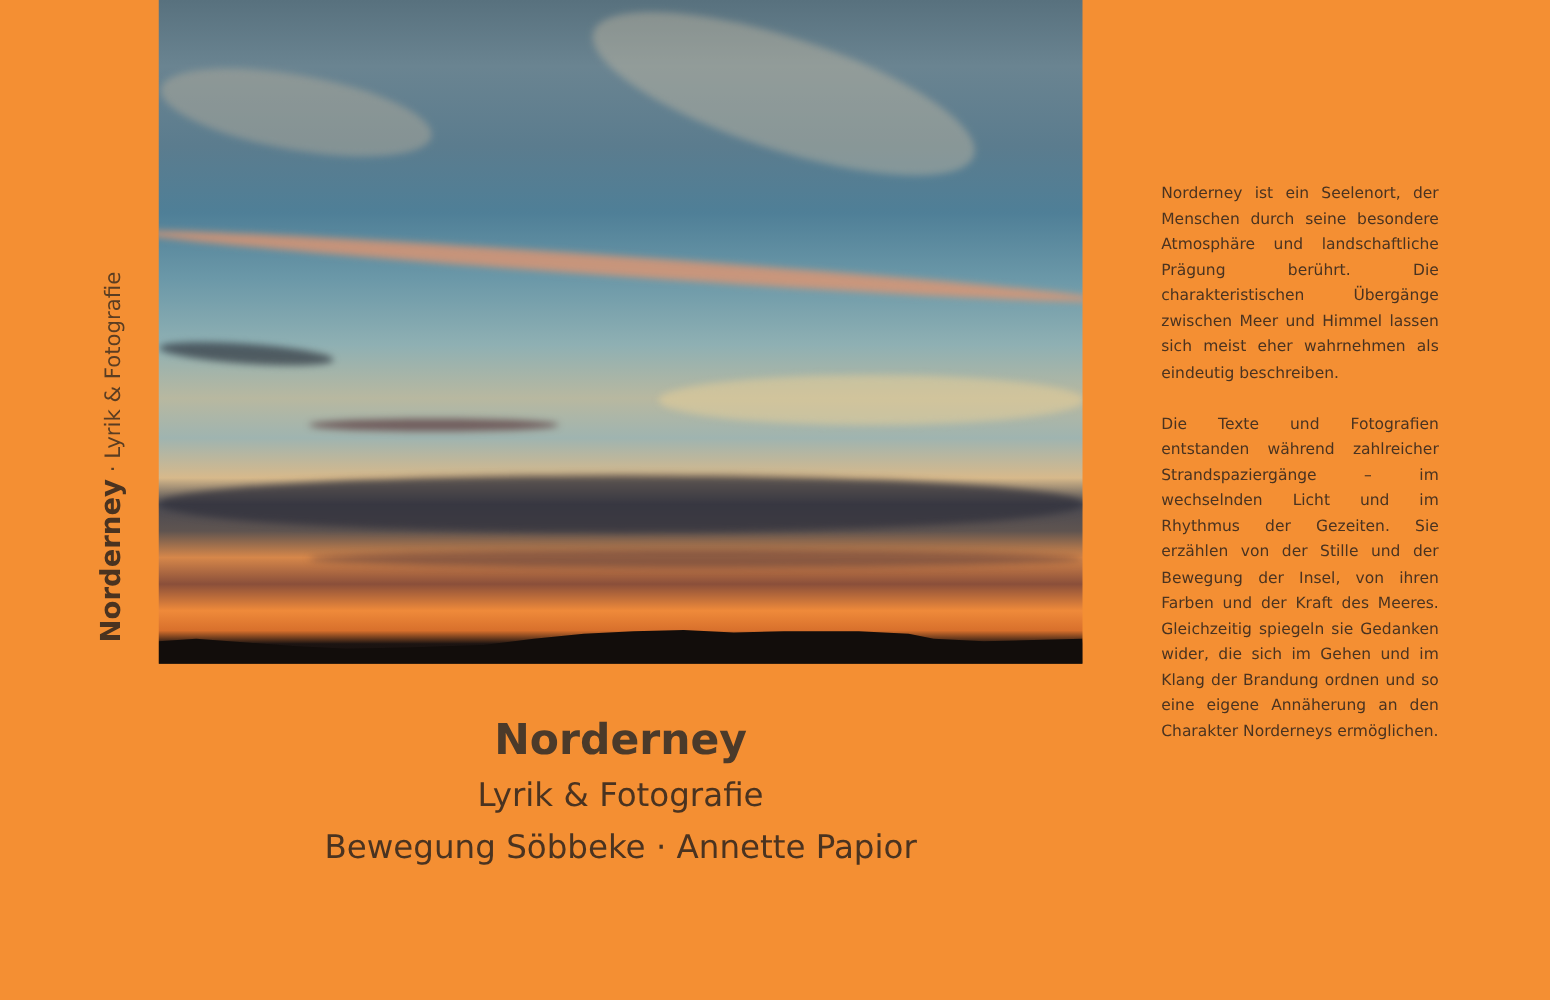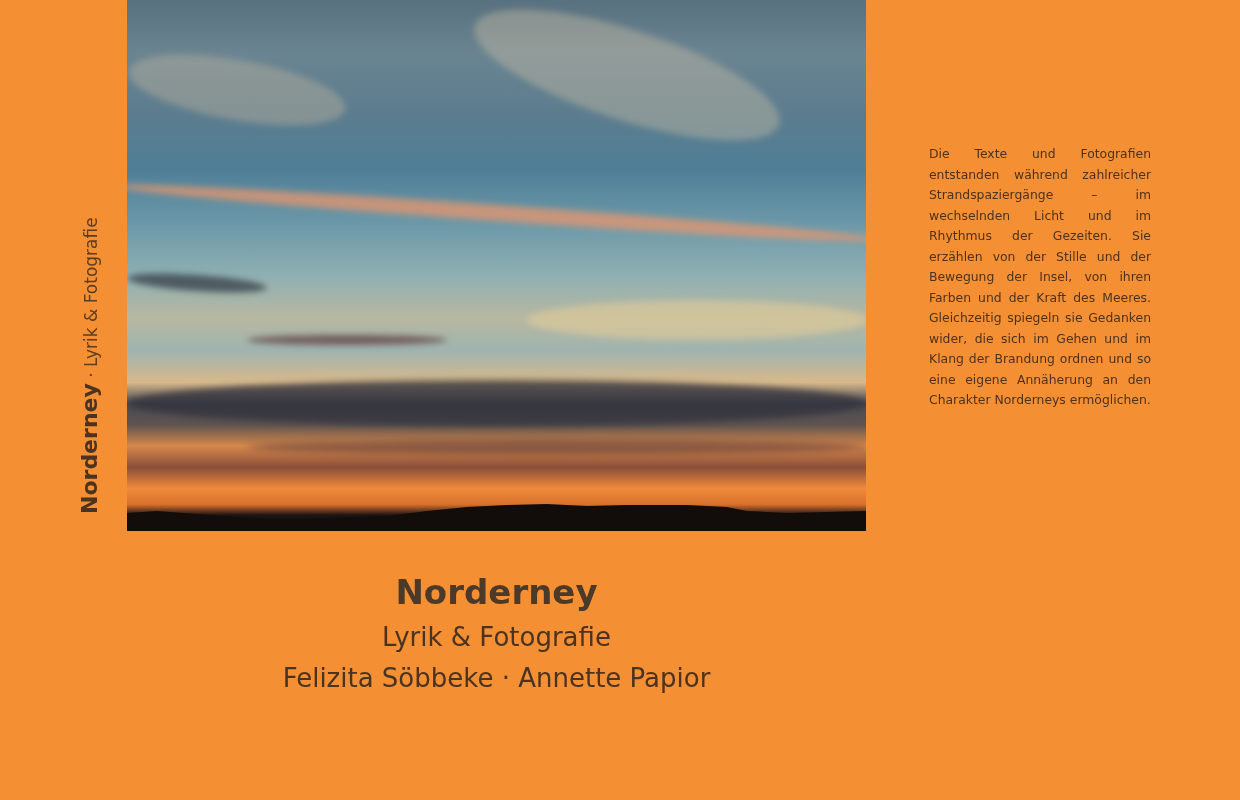--- a/index.html
+++ b/index.html
@@ -175,18 +175,19 @@
   <div class="streak streak-d"></div>
   <div class="streak streak-e"></div>
   <svg class="horizon" viewBox="0 0 739 32" preserveAspectRatio="none">
     <path d="M0,14 L30,12 L70,15 L110,18 L150,20 L200,19 L260,17 L300,12 L340,8 L380,6 L420,5 L460,7 L500,6 L560,6 L600,8 L620,12 L660,14 L700,13 L739,12 L739,32 L0,32 Z" fill="#120d0b"></path>
   </svg>
 </div>
 
 <div class="titles">
   <div class="title-main">Norderney</div>
   <div class="title-sub">Lyrik &amp; Fotografie</div>
-  <div class="title-authors">Felizita Söbbeke · Annette Papior</div>
+  <div class="title-authors">Bewegung Söbbeke · Annette Papior</div>
 </div>
 
 <div class="blurb" lang="de">
+  <p>Norderney ist ein Seelenort, der Menschen durch seine besondere Atmosphäre und landschaftliche Prägung berührt. Die charakteristischen Übergänge zwischen Meer und Himmel lassen sich meist eher wahrnehmen als eindeutig beschreiben.</p>
   <p>Die Texte und Fotografien entstanden während zahlreicher Strandspaziergänge – im wechselnden Licht und im Rhythmus der Gezeiten. Sie erzählen von der Stille und der Bewegung der Insel, von ihren Farben und der Kraft des Meeres. Gleichzeitig spiegeln sie Gedanken wider, die sich im Gehen und im Klang der Brandung ordnen und so eine eigene Annäherung an den Charakter Norderneys ermöglichen.</p>
 </div>
 
 </body></html>

